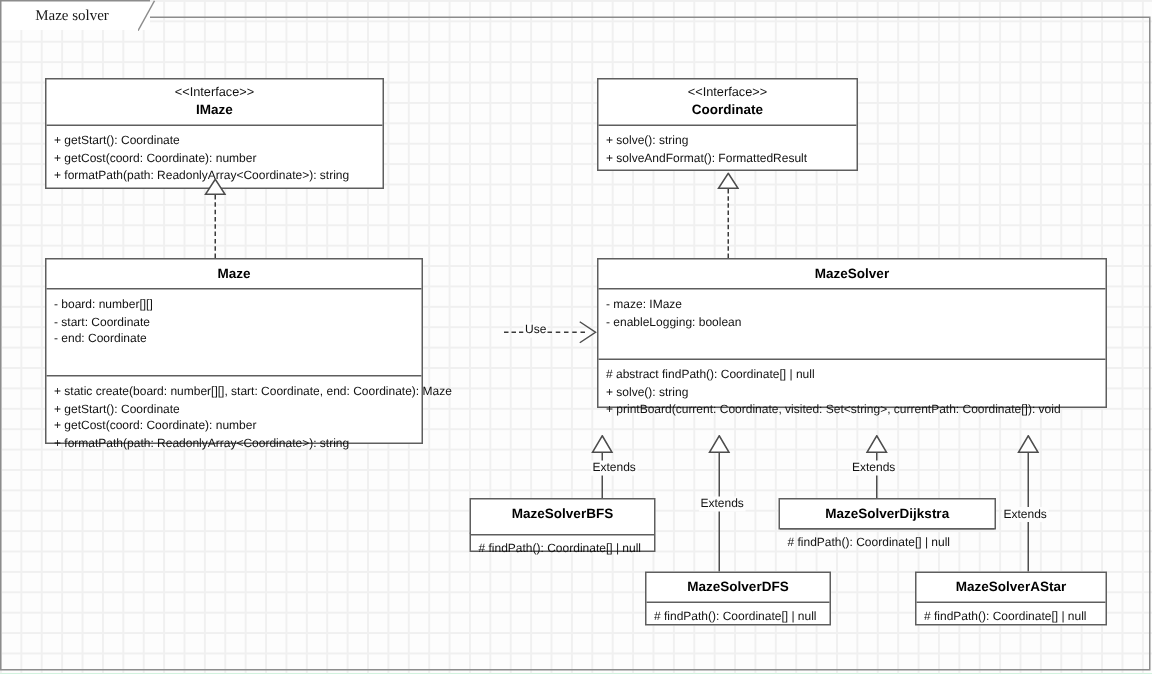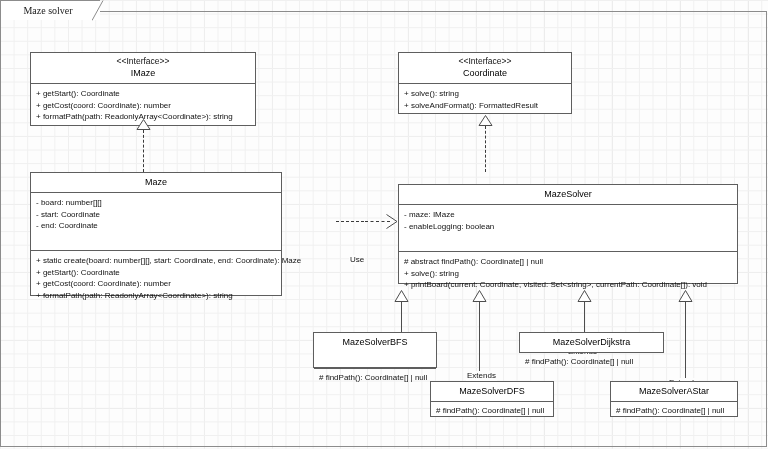--- a/index.html
+++ b/index.html
@@ -95,21 +95,21 @@
     border-bottom: 1px solid #5e5e5e;
   }
   .stereotype {
     font-size: 8.5px;
     color: #111111;
     line-height: 11px;
     white-space: nowrap;
   }
   .cls-name {
     font-size: 9px;
-    font-weight: normal;
+    font-weight: bold;
     color: #000000;
     line-height: 12px;
     white-space: nowrap;
   }
   .uml-compartment {
     padding: 4px 5px 5px 5px;
     border-bottom: 1px solid #5e5e5e;
   }
   .uml-compartment.last { border-bottom: none; }
   .member {
@@ -148,21 +148,20 @@
   }
   .tri svg { display: block; }
   .arrow-open svg { display: block; }
   .edge-label {
     position: absolute;
     font-size: 8px;
     color: #111111;
     background: transparent;
     white-space: nowrap;
     line-height: 10px;
-    margin-top: 40px;
   }
   .edge-label.boxed {
     background: #fdfdfd;
     padding: 0 1px;
   }
 </style>
 </head>
 <body>
 
 <div id="app">
@@ -237,21 +236,21 @@
     </div>
     <div class="uml-compartment last">
       <div class="member">+ static create(board: number[][], start: Coordinate, end: Coordinate): Maze</div>
       <div class="member">+ getStart(): Coordinate</div>
       <div class="member">+ getCost(coord: Coordinate): number</div>
       <div class="member">+ formatPath(path: ReadonlyArray&lt;Coordinate&gt;): string</div>
     </div>
   </div>
 
   
-  <div class="uml" style="left:398px; top:184px; width:340px; height:100px;">
+  <div class="uml" style="left:398px; top:172px; width:340px; height:100px;">
     <div class="uml-head">
       <div class="cls-name">MazeSolver</div>
     </div>
     <div class="uml-compartment" style="height:37px;">
       <div class="member">- maze: IMaze</div>
       <div class="member">- enableLogging: boolean</div>
     </div>
     <div class="uml-compartment last">
       <div class="member"># abstract findPath(): Coordinate[] | null</div>
       <div class="member">+ solve(): string</div>
@@ -314,21 +313,21 @@
       <svg width="15" height="12" viewBox="0 0 15 12">
         <path d="M7.5,0.5 L14,11.5 L1,11.5 Z" fill="#ffffff" stroke="#4d4d4d" stroke-width="1"></path>
       </svg>
     </div>
     <div class="vline-solid" style="left:685px; top:284px; height:99px;"></div>
     <div class="edge-label boxed" style="left:668px; top:320px;">Extends</div>
   </div>
 
   
   <div class="uml" style="left:313px; top:332px; width:124px; height:36px;">
-    <div class="uml-head" style="padding:3px 4px 20px 4px;">
+    <div class="uml-head" style="padding:3px 4px 8px 4px;">
       <div class="cls-name">MazeSolverBFS</div>
     </div>
     <div class="uml-compartment last" style="padding:3px 5px;">
       <div class="member"># findPath(): Coordinate[] | null</div>
     </div>
   </div>
 
   
   <div class="uml" style="left:519px; top:332px; width:145px; height:21px;">
     <div class="uml-head" style="padding:3px 4px 4px 4px;">

